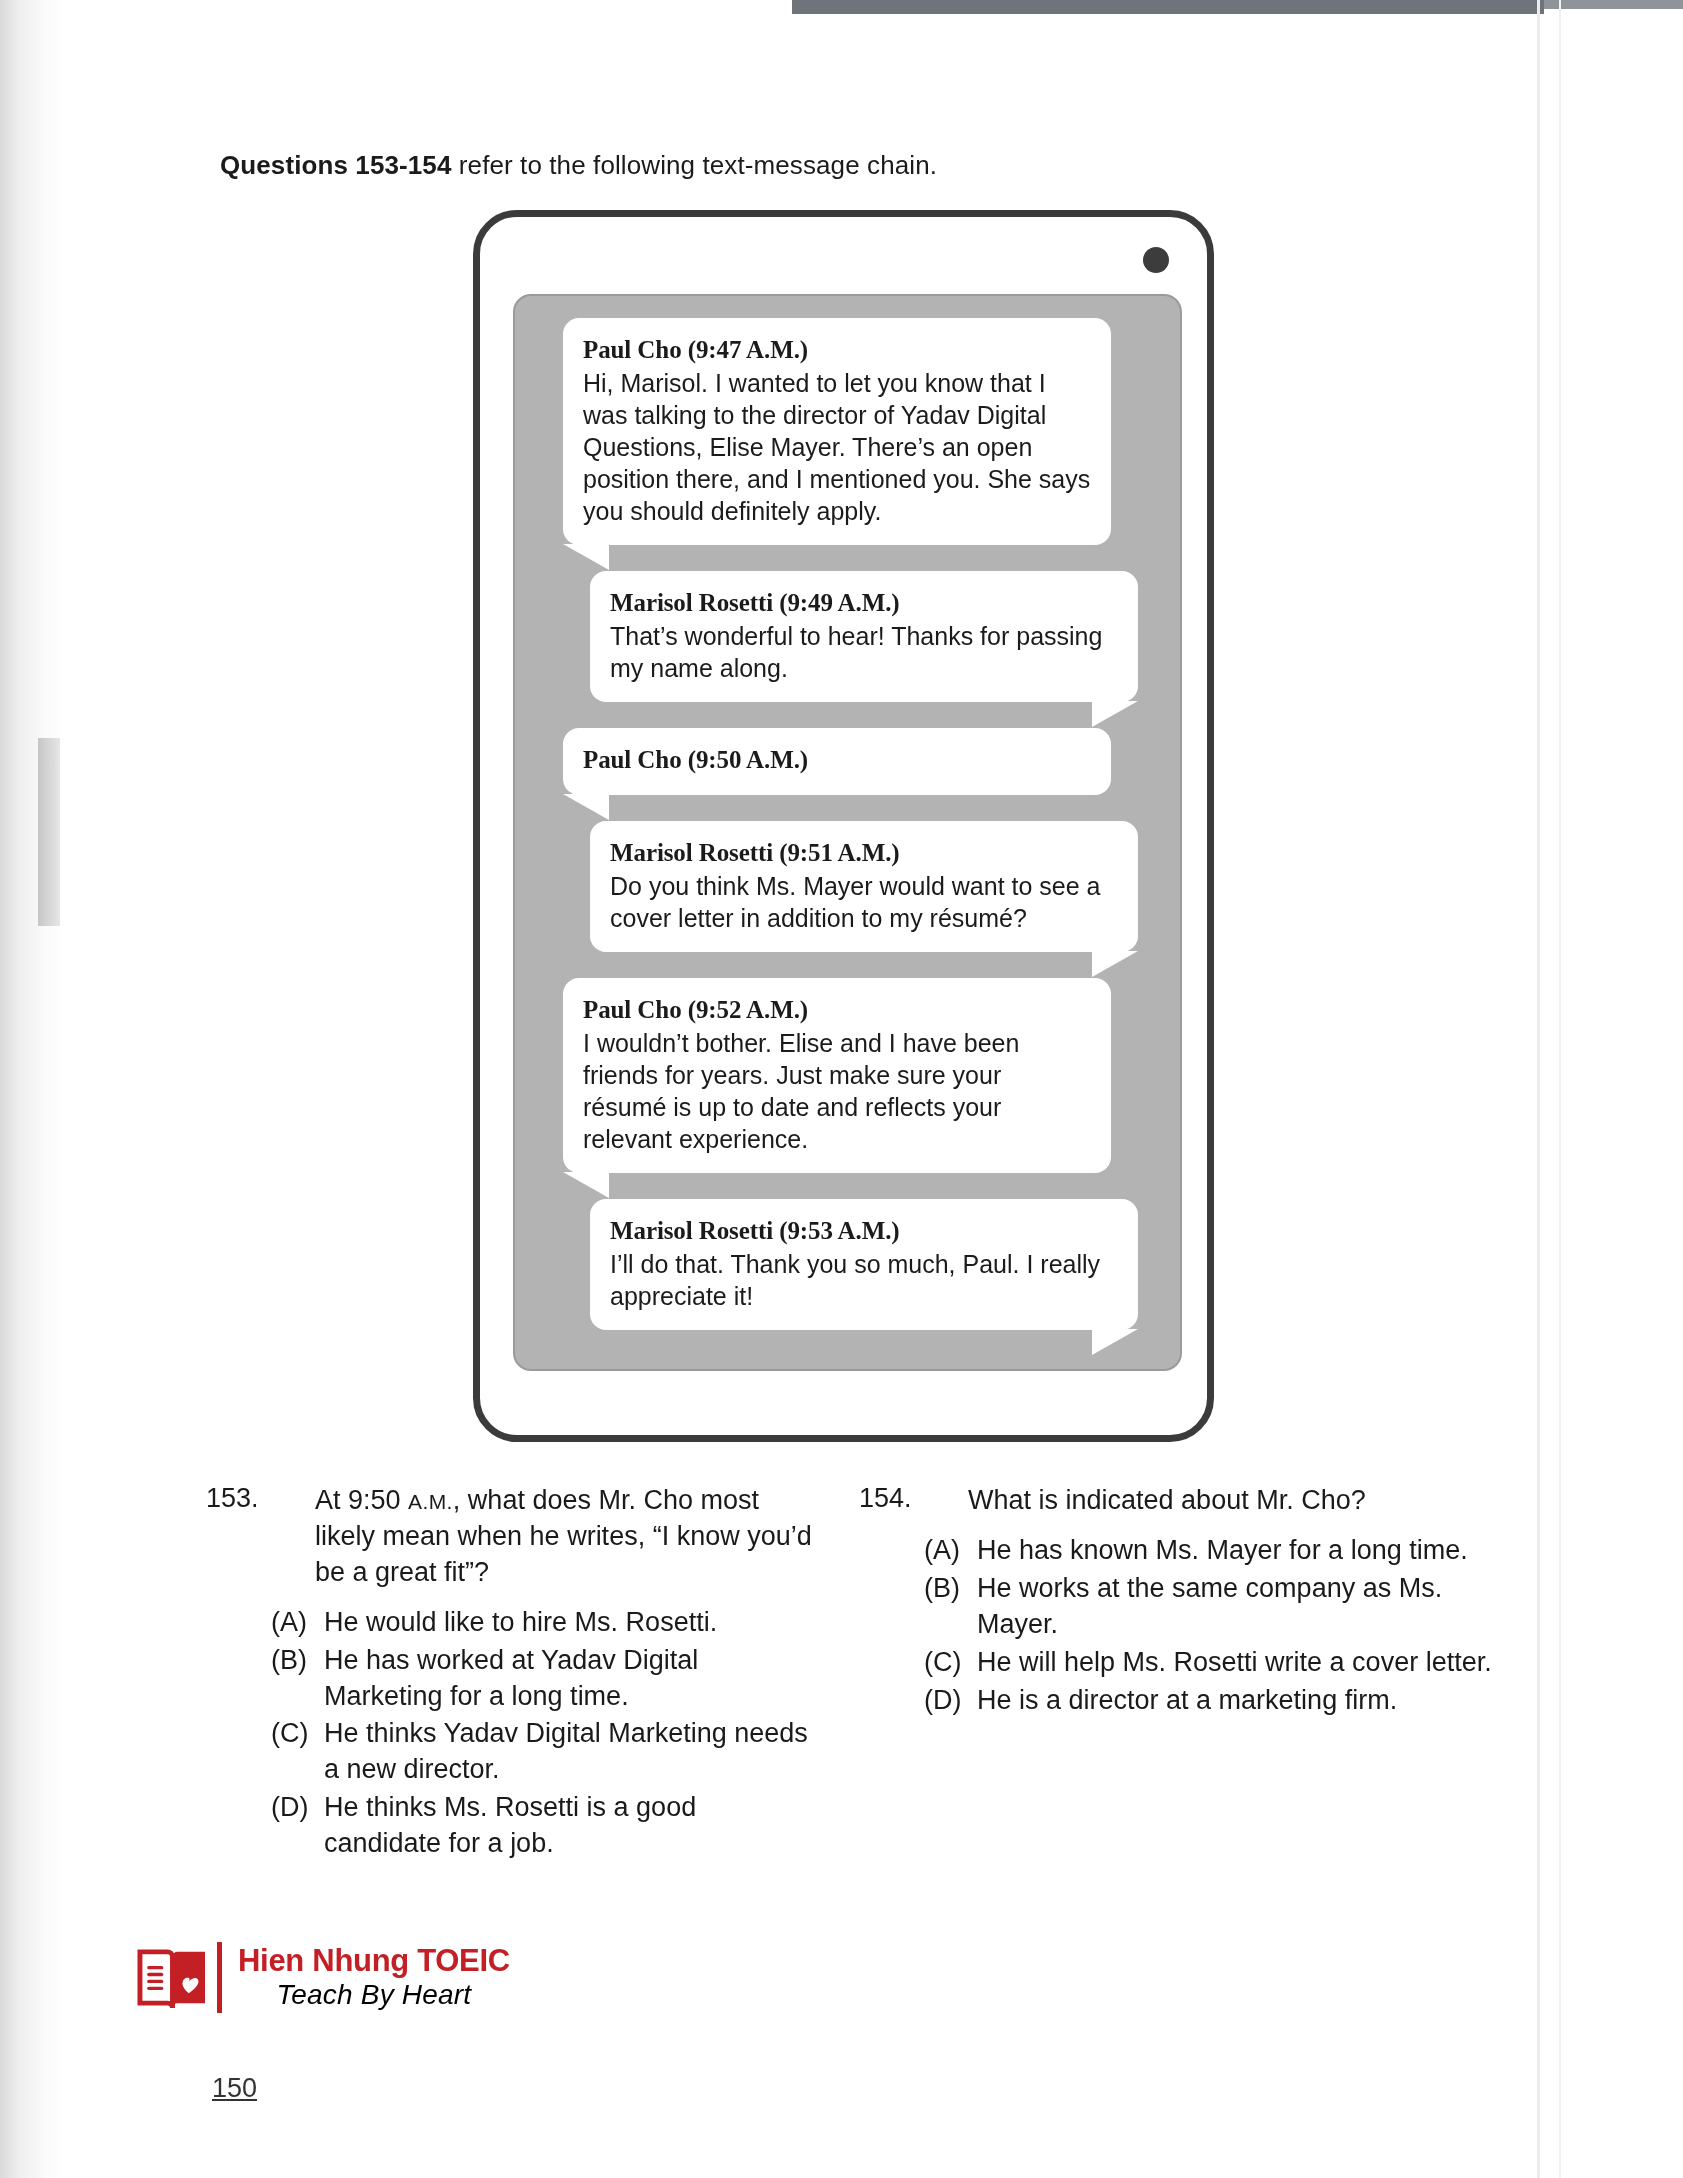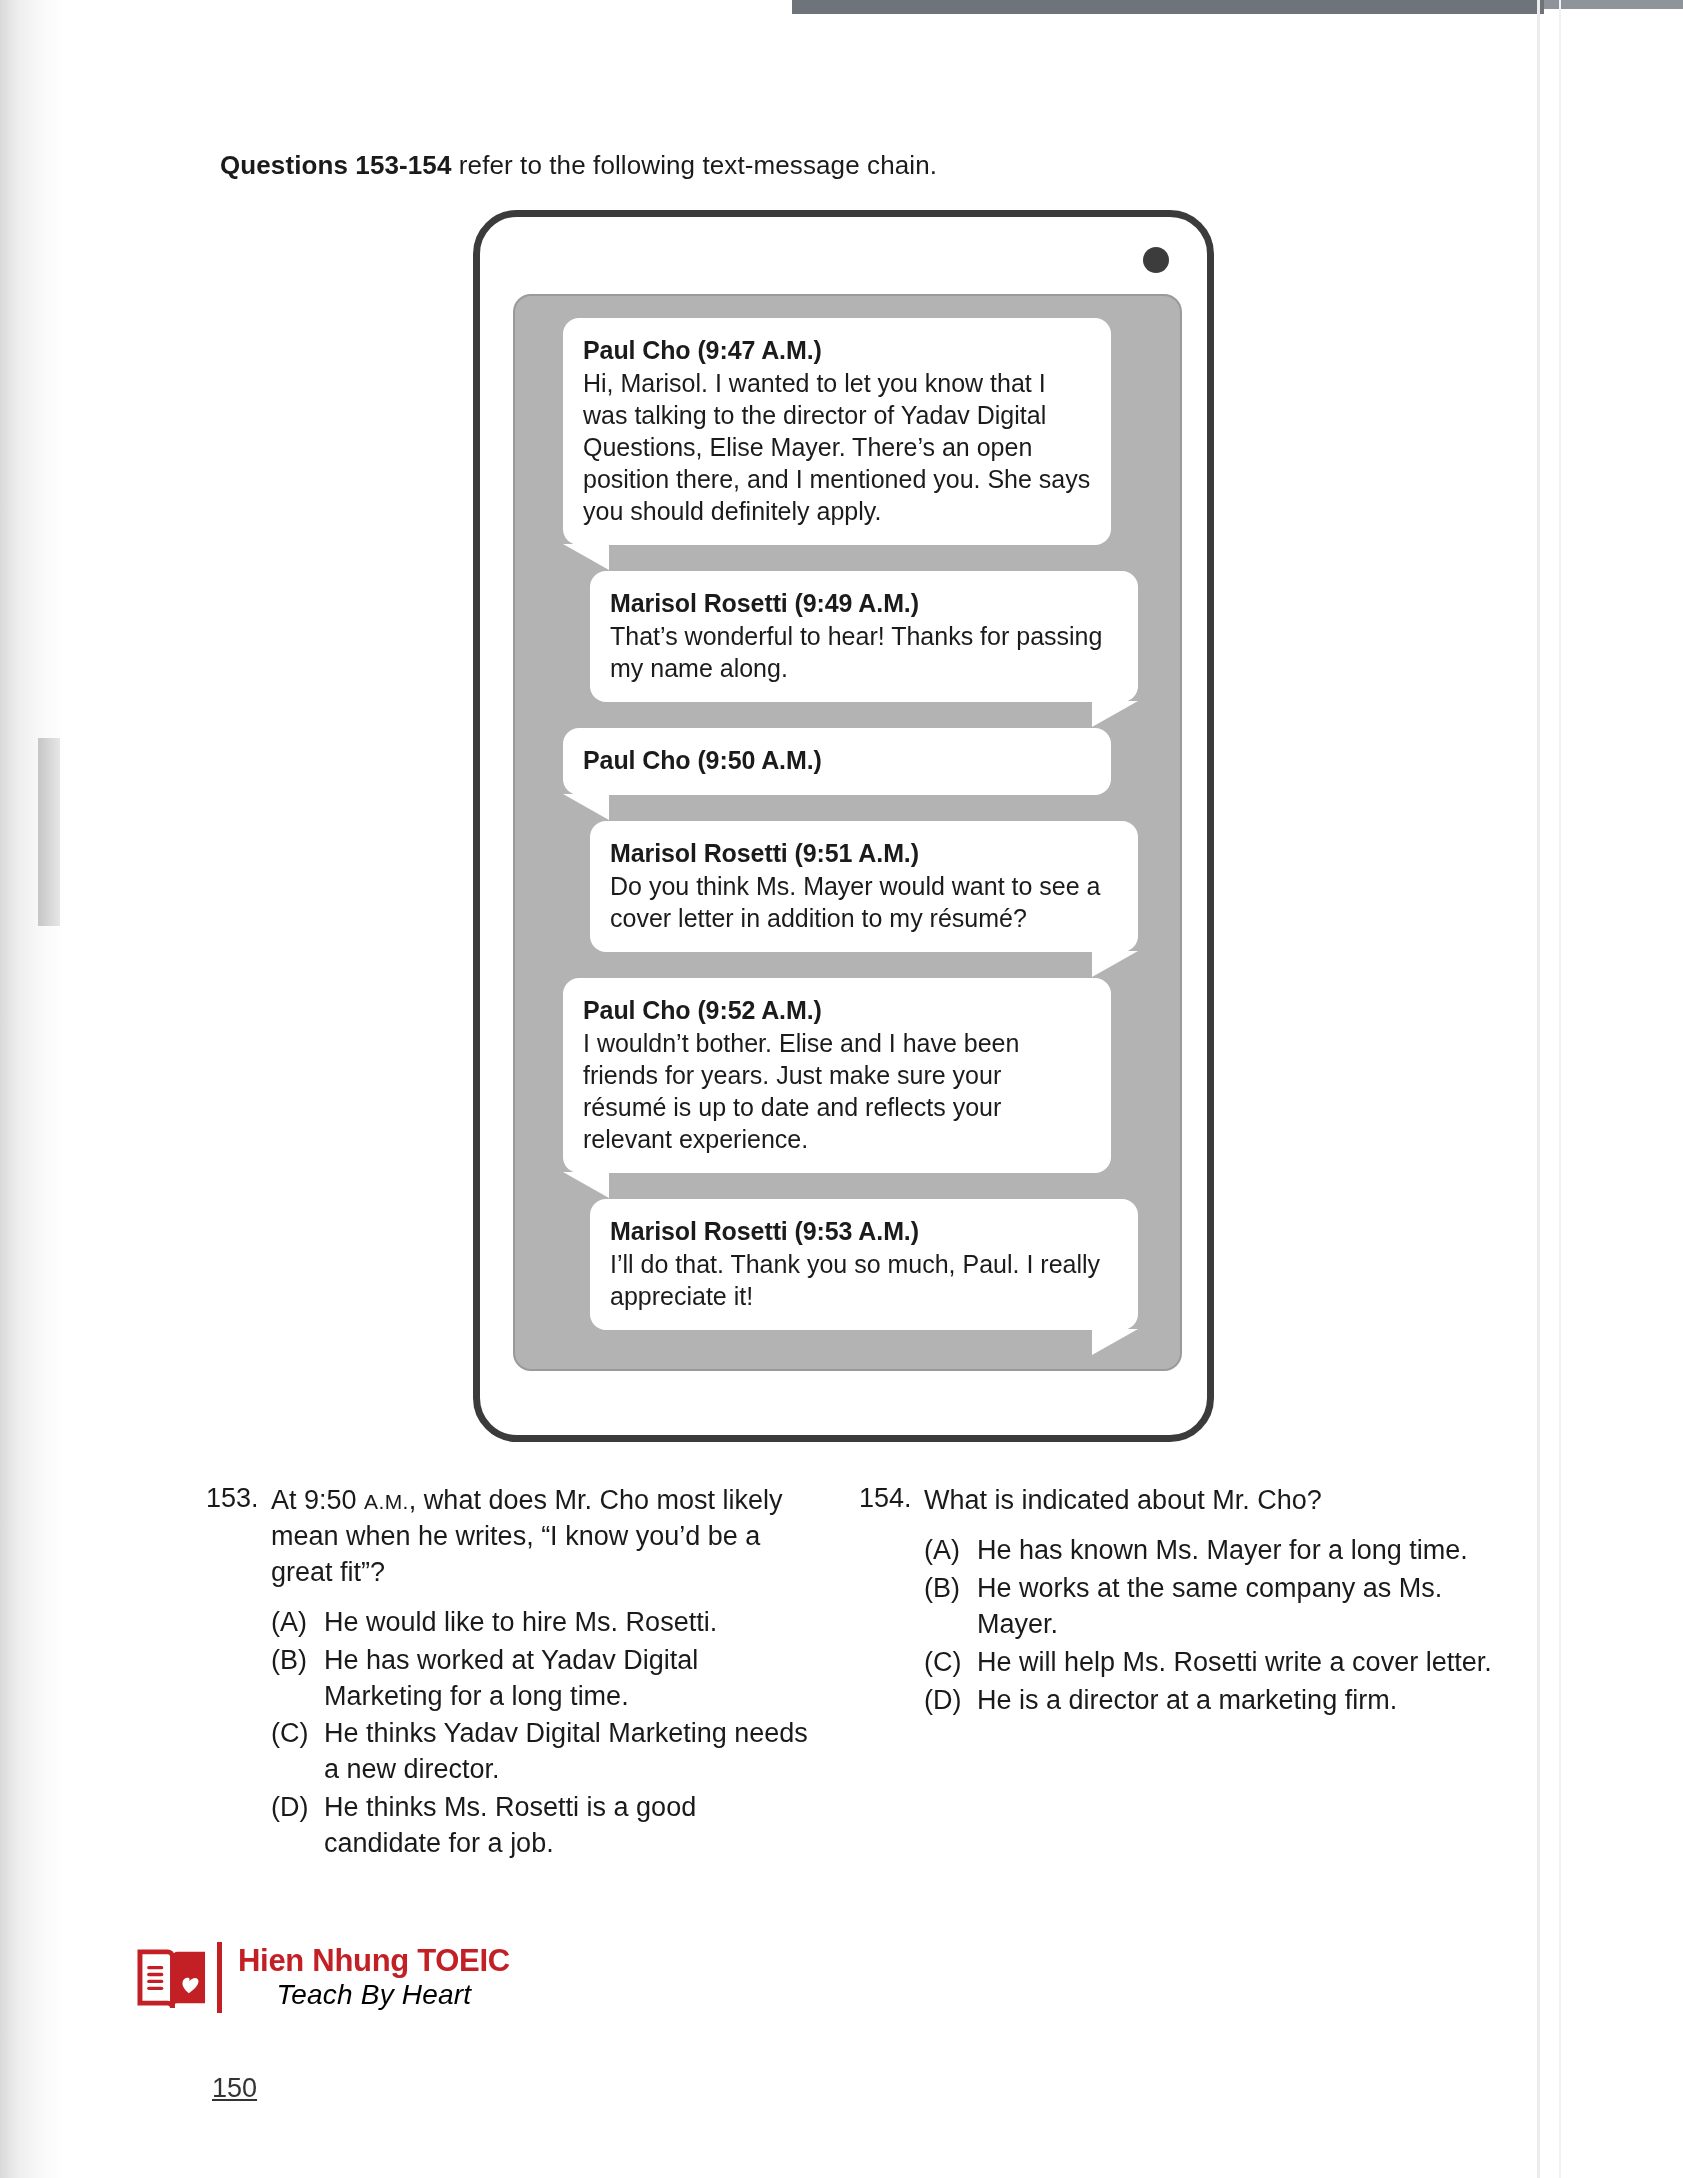--- a/index.html
+++ b/index.html
@@ -108,20 +108,21 @@
     width: 548px;
   }
   .msg.left  .bubble { margin-left: 30px; }
   .msg.right .bubble { margin-left: 57px; }
 
   .bubble .sender {
     font-weight: bold;
     display: block;
     margin-bottom: 1px;
     letter-spacing: -0.1px;
+    font-family: Liberation Serif, serif;
   }
   .bubble .body { display: block; }
 
   
   .bubble::after {
     content: "";
     position: absolute;
     bottom: -25px;
     width: 0; height: 0;
     border-style: solid;
@@ -152,20 +153,21 @@
     font-weight: normal;
     font-size: 27px;
     width: 65px;
     flex: none;
     text-align: left;
   }
   .qstem {
     font-size: 27px;
     line-height: 1.33;
     flex: 1;
+    margin-left: 44px;
   }
   .smallcaps {
     font-size: 21px;
     letter-spacing: 0.4px;
   }
   .choices {
     margin-top: 14px;
     padding-left: 65px;
   }
   .choice {

